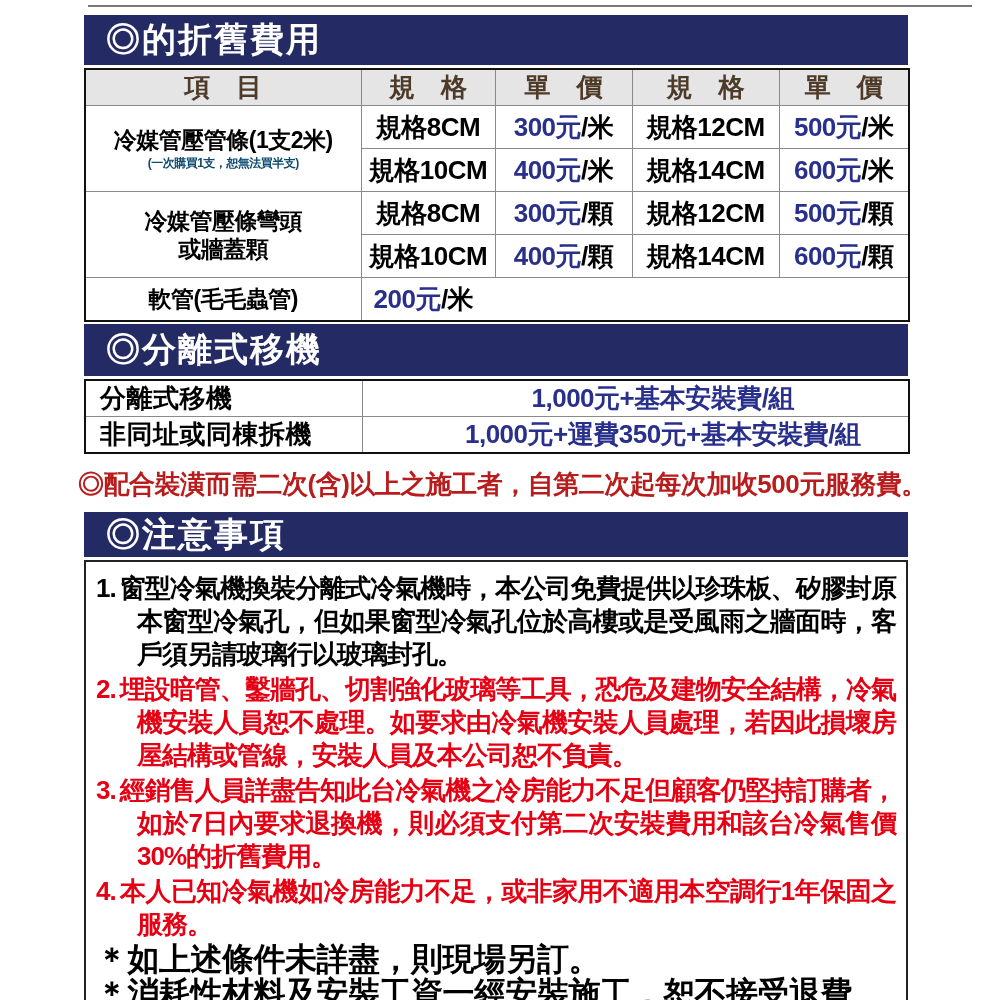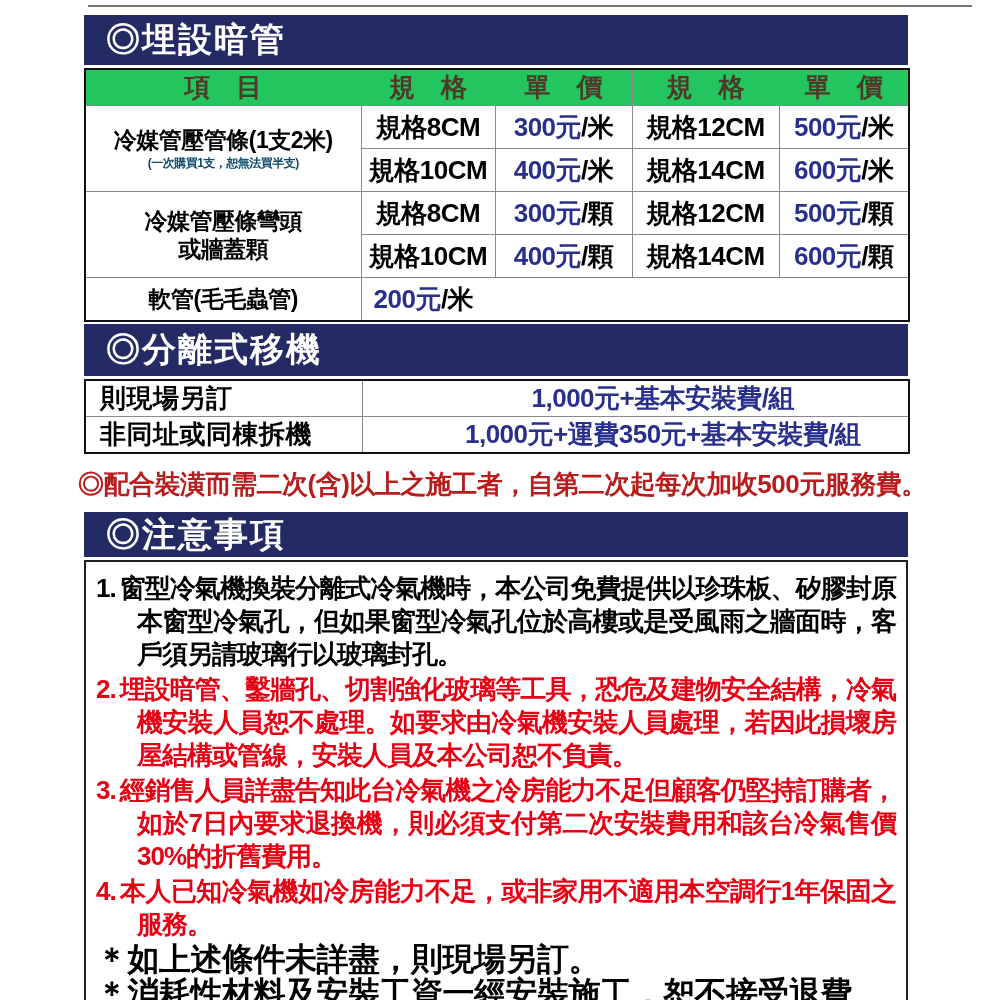--- a/index.html
+++ b/index.html
@@ -17,21 +17,21 @@
   }
   .bar1{height:50px;}
   .bar2{height:52px;margin-top:2px;}
   .bar3{height:45px;margin-top:10px;}
 
   
   table{border-collapse:collapse;width:100%;table-layout:fixed;margin-top:3px;}
   .t1{border:2px solid #111;}
   .t1 td,.t1 th{border:1px solid #8a8a8a;text-align:center;vertical-align:middle;padding:0;}
   .t1 thead th{
-    background:#22c55e;color:#4d3a28;font-size:26px;height:31px;font-weight:bold;
+    background:#e5e5e5;color:#4d3a28;font-size:26px;height:31px;font-weight:bold;
   }
   .t1 tbody td{height:42px;font-size:26px;letter-spacing:-0.5px;}
   .itemcell{padding:2px 2px;}
   .item-main{font-size:23px;letter-spacing:-0.5px;line-height:28px;white-space:nowrap;}
   .item-note{font-size:12px;color:#0c4a6e;letter-spacing:-0.5px;margin-top:1px;white-space:nowrap;}
   .amt{color:#29308c;}
   .unit{color:#000;}
   .soft-row td{height:31px;}
   .soft-price{text-align:left !important;padding-left:12px !important;}
 
@@ -60,21 +60,21 @@
   .foot{margin:3px 0 0 0;font-size:32px;line-height:31px;letter-spacing:-0.5px;}
 </style>
 </head>
 <body>
 
 <div class="top-edge"></div>
 
 <div class="page">
 
   <div class="navy-bar bar1">
-    <span>◎埋設暗管</span>
+    <span>◎的折舊費用</span>
   </div>
 
   <table class="t1">
     <colgroup>
       <col style="width:276px">
         <col style="width:134px">
         <col style="width:137px">
       <col style="width:147px">
         <col style="width:130px">
     </colgroup>
@@ -133,21 +133,21 @@
     <span>◎分離式移機</span>
   </div>
 
   <table class="t2">
     <colgroup>
         <col style="width:277px">
         <col style="width:547px">
       </colgroup>
     <tbody>
       <tr>
-        <td class="lbl">則現場另訂</td>
+        <td class="lbl">分離式移機</td>
         <td class="val">1,000元+基本安裝費/組</td>
       </tr>
       <tr>
         <td class="lbl">非同址或同棟拆機</td>
         <td class="val">1,000元+運費350元+基本安裝費/組</td>
       </tr>
     </tbody>
   </table>
 
   <div class="surcharge">◎配合裝潢而需二次(含)以上之施工者，自第二次起每次加收500元服務費。</div>

